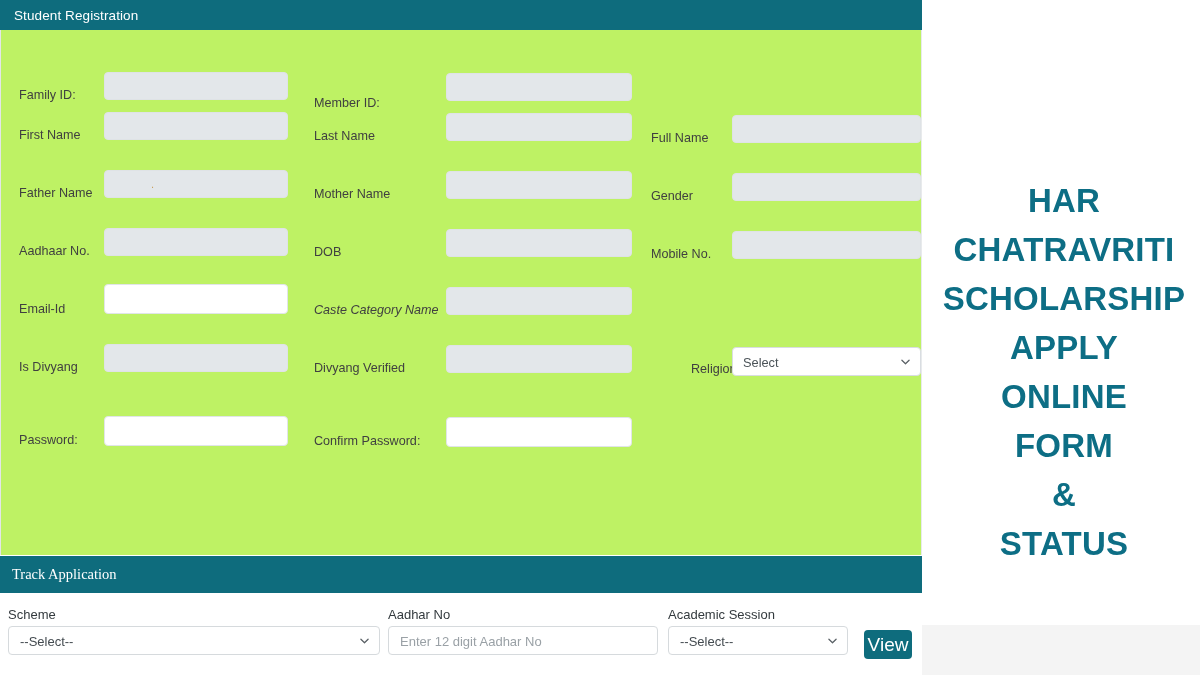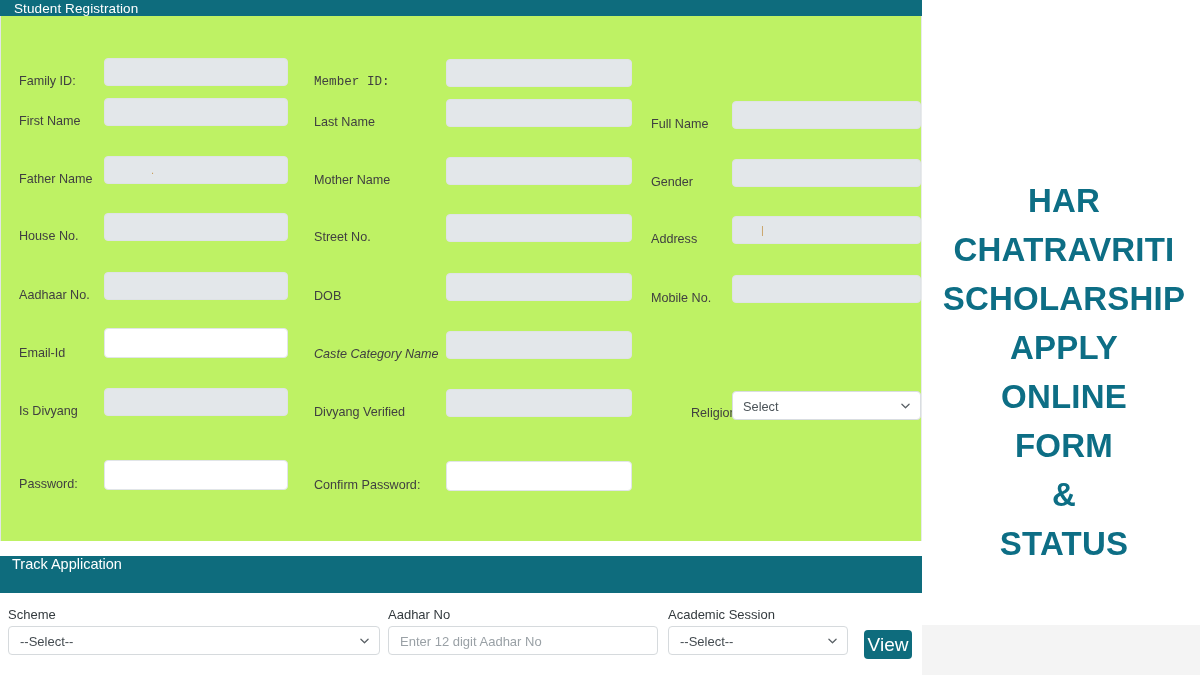--- a/index.html
+++ b/index.html
@@ -18,21 +18,21 @@
   }
 
   
   .panel {
     position: absolute;
     left: 0; top: 0;
     width: 922px;
     background: #ffffff;
   }
   .panel-header {
-    height: 16px;
+    height: 30px;
     background: #0e6c7d;
     color: #ffffff;
     font-size: 13.5px;
     display: flex;
     align-items: center;
     padding-left: 14px;
     letter-spacing: .1px;
   }
   .panel-body {
     position: relative;
@@ -101,22 +101,23 @@
     left: 0;
     top: 556px;
     width: 922px;
   }
   .track-header {
     height: 37px;
     background: #0e6c7d;
     color: #ffffff;
     font-size: 14.5px;
     display: flex;
-    align-items: flex-start;
+    align-items: center;
     padding-left: 12px;
+    font-family: Liberation Serif, serif;
   }
   .track-body {
     position: relative;
     height: 82px;
     background: #ffffff;
   }
   .tfield { position: absolute; }
   .tlabel {
     font-size: 13px;
     color: #333a3e;
@@ -188,21 +189,21 @@
   <section class="panel">
     <div class="panel-header">
       <span>Student Registration</span>
     </div>
 
     <div class="panel-body">
 
       <div class="form-row">
         <span class="lbl" style="left:18px; top:51px;">Family ID:</span>
         <div class="box" style="left:103px; top:34px; width:184px;"></div>
-        <span class="lbl" style="left:313px; top:52px;font-family:Liberation Mono, monospace;">Member ID:</span>
+        <span class="lbl" style="left:313px; top:59px;">Member ID:</span>
         <div class="box" style="left:445px; top:35px; width:186px;"></div>
       </div>
 
       <div class="form-row">
         <span class="lbl" style="left:18px; top:33px;">First Name</span>
         <div class="box" style="left:103px; top:16px; width:184px;"></div>
         <span class="lbl" style="left:313px; top:34px;">Last Name</span>
         <div class="box" style="left:445px; top:17px; width:186px;"></div>
         <span class="lbl" style="left:650px; top:36px;">Full Name</span>
         <div class="box" style="left:731px; top:19px; width:189px;"></div>
@@ -212,30 +213,20 @@
         <span class="lbl" style="left:18px; top:33px;">Father Name</span>
         <div class="box" style="left:103px; top:16px; width:184px;">
           <span class="artifact" style="left:46px;">.</span>
         </div>
         <span class="lbl" style="left:313px; top:34px;">Mother Name</span>
         <div class="box" style="left:445px; top:17px; width:186px;"></div>
         <span class="lbl" style="left:650px; top:36px;">Gender</span>
         <div class="box" style="left:731px; top:19px; width:189px;"></div>
       </div>
 
-      <div class="form-row">
-        <span class="lbl" style="left:18px; top:32px;">House No.</span>
-        <div class="box" style="left:103px; top:15px; width:184px;"></div>
-        <span class="lbl" style="left:313px; top:33px;">Street No.</span>
-        <div class="box" style="left:445px; top:16px; width:186px;"></div>
-        <span class="lbl" style="left:650px; top:35px;">Address</span>
-        <div class="box" style="left:731px; top:18px; width:189px;">
-          <span class="artifact" style="left:28px;">|</span>
-        </div>
-      </div>
 
       <div class="form-row">
         <span class="lbl" style="left:18px; top:33px;">Aadhaar No.</span>
         <div class="box" style="left:103px; top:16px; width:184px;"></div>
         <span class="lbl" style="left:313px; top:34px;">DOB</span>
         <div class="box" style="left:445px; top:17px; width:186px;"></div>
         <span class="lbl" style="left:650px; top:36px;">Mobile No.</span>
         <div class="box" style="left:731px; top:19px; width:189px;"></div>
       </div>
 

